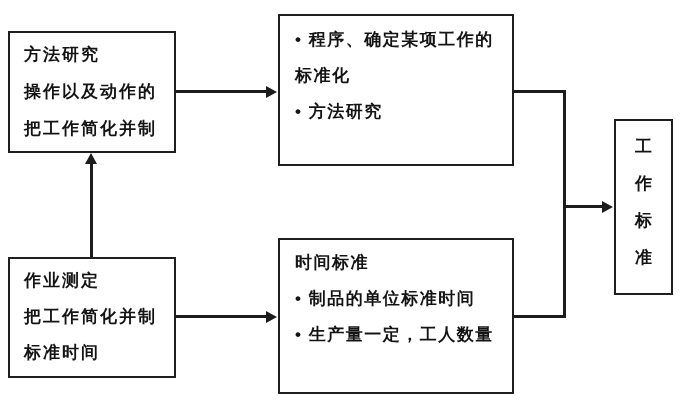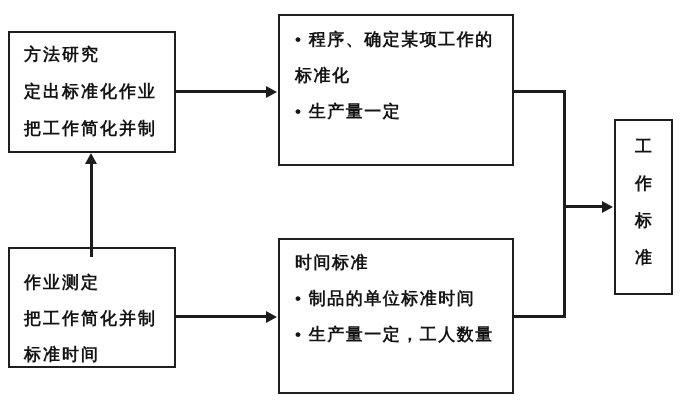--- a/index.html
+++ b/index.html
@@ -26,21 +26,21 @@
     letter-spacing: 2px;
     color: #141414;
   }
   .box-line {
     height: 36px;
     line-height: 36px;
     white-space: nowrap;
   }
   .box-ms { left: 8px;   top: 31px;  width: 168px; height: 122px; padding: 3px 0 0 14px; }
   .box-ms .box-line { height: 37px; line-height: 37px; }
-  .box-wm { left: 8px;   top: 247px; width: 168px; height: 121px; padding: 16px 0 0 14px; }
+  .box-wm { left: 8px;   top: 257px; width: 168px; height: 121px; padding: 4px 0 0 14px; }
   .box-mstd { left: 278px; top: 14px;  width: 236px; height: 152px; padding: 6px 0 0 15px; letter-spacing: 1.5px; }
   .box-tstd { left: 278px; top: 238px; width: 236px; height: 156px; padding: 5px 15px 0 15px; letter-spacing: 1.5px; }
   .box-wstd { left: 614px; top: 119px; width: 59px;  height: 176px; padding: 7px 0 0 0; letter-spacing: 0; }
   .vchar {
     height: 37px;
     line-height: 37px;
     text-align: center;
   }
   .hline, .vline {
     position: absolute;
@@ -63,34 +63,34 @@
     border-bottom: 11px solid #1c1c1c;
   }
 </style>
 </head>
 <body>
 
 <div class="canvas">
 
   <div class="box box-ms">
     <div class="box-line">方法研究</div>
-    <div class="box-line">定出标准化作业</div>
+    <div class="box-line">操作以及动作的</div>
     <div class="box-line">把工作简化并制</div>
   </div>
 
   <div class="box box-wm">
     <div class="box-line">作业测定</div>
     <div class="box-line">把工作简化并制</div>
     <div class="box-line">标准时间</div>
   </div>
 
   <div class="box box-mstd">
     <div class="box-line">• 程序、确定某项工作的</div>
     <div class="box-line">标准化</div>
-    <div class="box-line">• 生产量一定</div>
+    <div class="box-line">• 方法研究</div>
   </div>
 
   <div class="box box-tstd">
     <div class="box-line">时间标准</div>
     <div class="box-line">• 制品的单位标准时间</div>
     <div class="box-line">• 生产量一定，工人数量</div>
   </div>
 
   <div class="box box-wstd">
     <div class="vchar">工</div>

